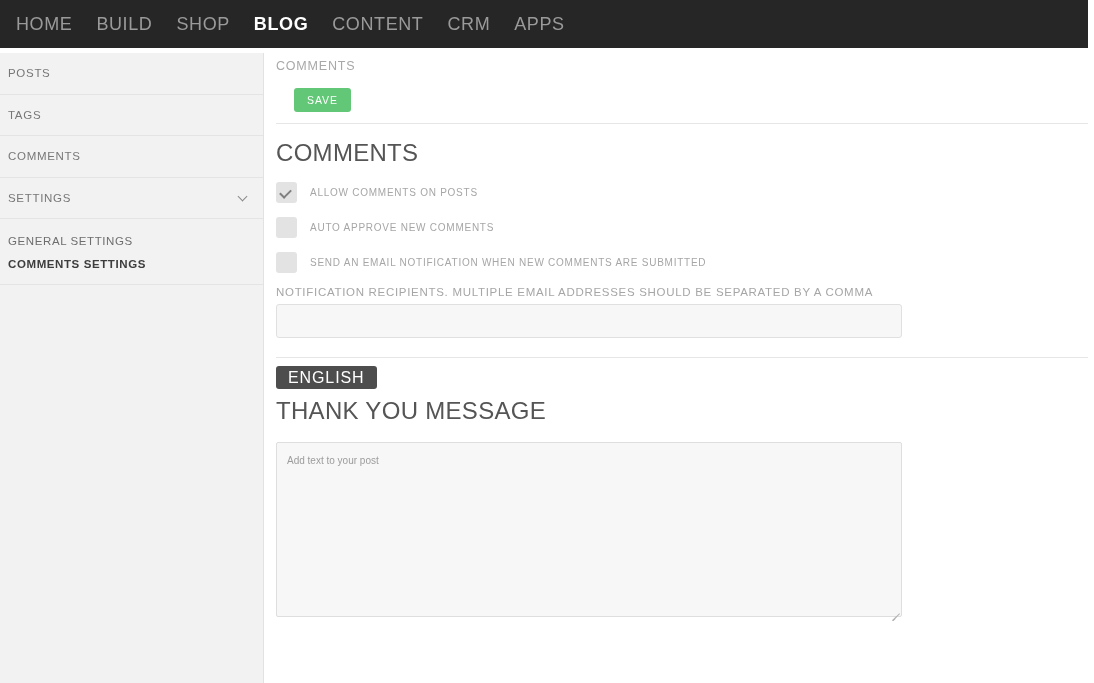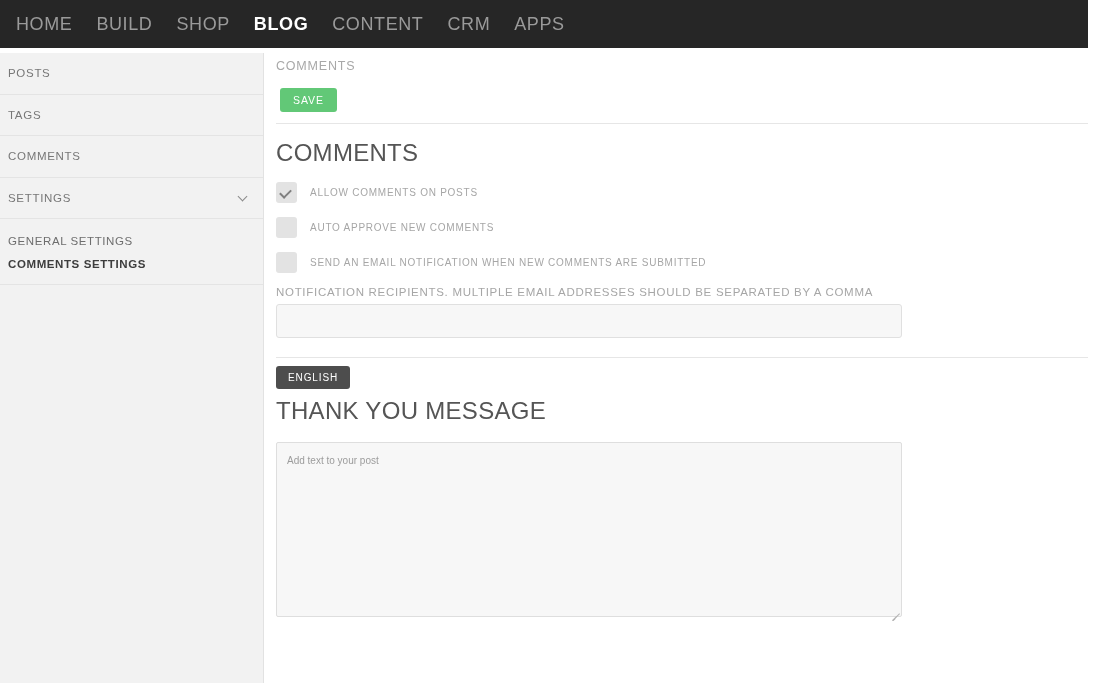--- a/index.html
+++ b/index.html
@@ -119,21 +119,21 @@
   .breadcrumb {
     position: absolute;
     left: 12px; top: 11px;
     color: #a8a8a8;
     font-size: 12.5px;
     letter-spacing: 0.8px;
     text-transform: uppercase;
   }
   .save-btn {
     position: absolute;
-    left: 16px; top: 40px;
+    left: 30px; top: 40px;
     height: 24px;
     padding: 0 13px;
     background: #62c877;
     border: none;
     border-radius: 3px;
     color: #ffffff;
     font-family: "Liberation Sans", sans-serif;
     font-size: 10.5px;
     letter-spacing: 0.9px;
     text-transform: uppercase;
@@ -225,21 +225,21 @@
   .lang-btn {
     position: absolute;
     left: 12px; top: 318px;
     height: 23px;
     padding: 0 12px;
     background: #4d4d4d;
     border: none;
     border-radius: 3px;
     color: #ffffff;
     font-family: "Liberation Sans", sans-serif;
-    font-size: 10px;
+    font-size: 16px;
     letter-spacing: 0.9px;
     text-transform: uppercase;
     cursor: pointer;
   }
 
   .textarea-wrap {
     position: absolute;
     left: 12px; top: 394px;
     width: 626px;
     height: 175px;

